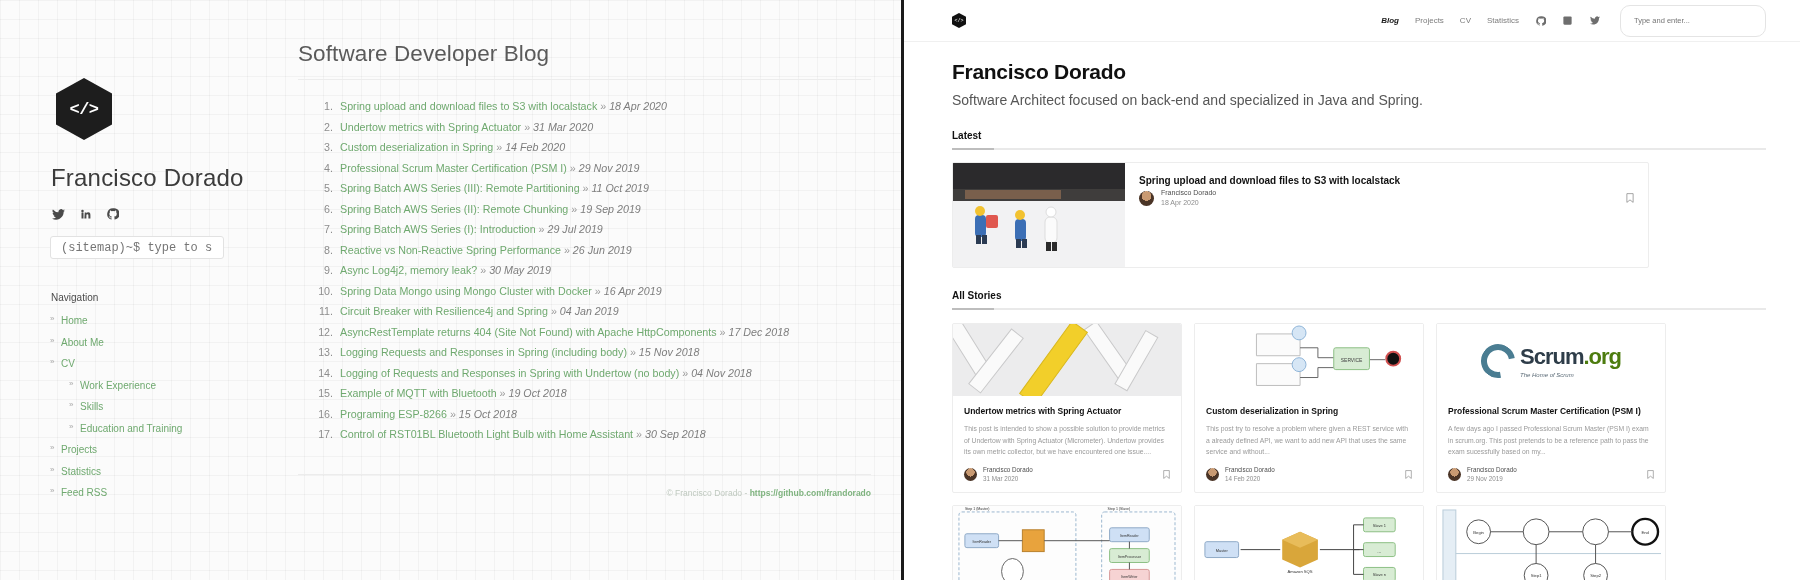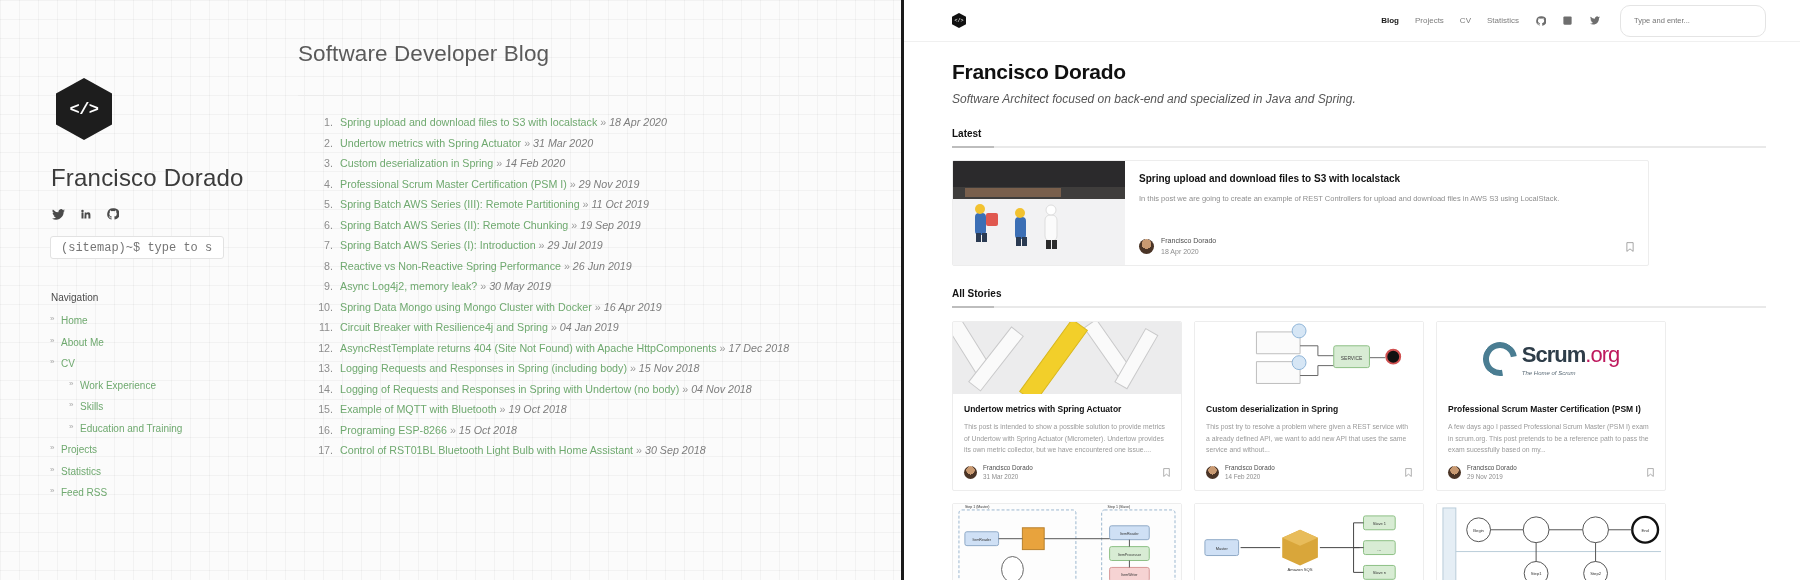--- a/index.html
+++ b/index.html
@@ -87,21 +87,21 @@
     content: "»"; position: absolute; left: 0; top: -1px;
     color: #a8a8a8; font-size: 8px;
   }
   .nav-list li.sub { padding-left: 30px; }
   .nav-list li.sub::before { left: 19px; }
 
   
   .blog-main { flex: 1; padding: 26px 30px 0 33px; }
   .blog-title {
     font-size: 22.5px; color: #5a5a5a; font-weight: 400;
-    padding-bottom: 28px;
+    padding-bottom: 12px;
     border-bottom: 1px solid #ececec;
     letter-spacing: .1px;
   }
   .post-list { margin: 20px 0 0 0; padding: 0 0 0 38px; }
   .post-list li {
     color: #8d8d8d; font-size: 10.7px;
     margin-bottom: 8.5px; padding-left: 4px;
   }
   .post-list li a { color: #6fa96f; text-decoration: none; }
   .post-list li .sep { color: #9a9a9a; }
@@ -128,36 +128,36 @@
     border-bottom: 1px solid #f0f0f0;
   }
   .rp-logo {
     width: 14px; height: 15px; background: #111;
     clip-path: polygon(50% 0%, 100% 25%, 100% 75%, 50% 100%, 0% 75%, 0% 25%);
     display:flex; align-items:center; justify-content:center;
     color:#fff; font-size:5px; font-family:"Liberation Mono", monospace;
   }
   .rp-nav { margin-left: auto; display: flex; align-items: center; gap: 16px; }
   .rp-nav .nav-link { font-size: 8px; color: #7d7d7d; }
-  .rp-nav .nav-link.active { color: #1a1a1a; font-weight: 700; }
+  .rp-nav .nav-link.active { color: #1a1a1a; font-weight: 700; font-style: italic; }
   .rp-nav .nav-ico { width: 11px; height: 11px; display:flex; align-items:center; justify-content:center; }
   .rp-nav .nav-ico svg { display:block; fill:#6e6e6e; }
   .rp-search {
     width: 146px; height: 32px; border: 1px solid #e4e4e4;
     border-radius: 10px; display: flex; align-items: center; padding: 0 11px;
     margin-left: 4px;
   }
   .rp-search input {
     border: 0; outline: 0; width: 100%; background: transparent;
     font-size: 7.5px; color: #a8a8a8;
     font-family: "Liberation Sans", sans-serif;
   }
   .rp-body { padding: 18px 34px 0 48px; }
   .rp-title { font-size: 21px; font-weight: 700; color: #101010; letter-spacing: -.3px; }
-  .rp-sub { font-size: 12px; color: #565656; margin-top: 8px; font-style: italic; }
+  .rp-sub { font-size: 14px; color: #565656; margin-top: 8px; }
   .sec-head {
     font-size: 10px; font-weight: 700; color: #111;
     margin: 22px 0 0 0; padding-bottom: 7px;
   }
   .sec-rule { height: 2px; background: #e9e9e9; width: 100%; position: relative; }
   .sec-rule::before { content:""; position:absolute; left:0; top:0; width:42px; height:2px; background:#bdbdbd; }
 
   
   .latest-card {
     margin-top: 12px; display: flex; width: 697px;
@@ -196,21 +196,21 @@
   .story-meta { display: flex; align-items: center; gap: 6px; margin-top: 7px; }
   .story-meta .avatar { width: 13px; height: 13px; flex: 0 0 13px; }
   .story-meta .meta-text { font-size: 6.3px; }
 
   
   .art { position: absolute; inset: 0; }
   .scrum-thumb { display:flex; align-items:center; justify-content:center; gap:5px; background:#fff; }
   .scrum-ring { width: 34px; height: 34px; border-radius: 50%;
     border: 6px solid #4a7d92; border-right-color: transparent; transform: rotate(35deg); }
   .scrum-word { font-size: 22px; font-weight: 700; color: #2e3d49; letter-spacing: -1px; }
-  .scrum-word .dot { font-weight: 400; color: #be185d; }
+  .scrum-word .dot { font-weight: 700; color: #4d7c0f; }
   .scrum-tag { font-size: 6px; color: #5a6a76; font-style: italic; margin-top: 2px; }
 </style>
 </head>
 <body>
 
 <div class="screen">
 
   <div class="left-panel">
     <div class="grid-bg"></div>
     <div class="left-inner">
@@ -272,20 +272,23 @@
             <li><a href="#">Async Log4j2, memory leak?</a><span class="sep"> » </span><span class="pdate">30 May 2019</span></li>
             <li><a href="#">Spring Data Mongo using Mongo Cluster with Docker</a><span class="sep"> » </span><span class="pdate">16 Apr 2019</span></li>
             <li><a href="#">Circuit Breaker with Resilience4j and Spring</a><span class="sep"> » </span><span class="pdate">04 Jan 2019</span></li>
             <li><a href="#">AsyncRestTemplate returns 404 (Site Not Found) with Apache HttpComponents</a><span class="sep"> » </span><span class="pdate">17 Dec 2018</span></li>
             <li><a href="#">Logging Requests and Responses in Spring (including body)</a><span class="sep"> » </span><span class="pdate">15 Nov 2018</span></li>
             <li><a href="#">Logging of Requests and Responses in Spring with Undertow (no body)</a><span class="sep"> » </span><span class="pdate">04 Nov 2018</span></li>
             <li><a href="#">Example of MQTT with Bluetooth</a><span class="sep"> » </span><span class="pdate">19 Oct 2018</span></li>
             <li><a href="#">Programing ESP-8266</a><span class="sep"> » </span><span class="pdate">15 Oct 2018</span></li>
             <li><a href="#">Control of RST01BL Bluetooth Light Bulb with Home Assistant</a><span class="sep"> » </span><span class="pdate">30 Sep 2018</span></li>
           </ol>
+        <div class="blog-footer">
+          <span>© Francisco Dorado - </span><a href="#">https://github.com/frandorado</a>
+        </div>
       </main>
 
     </div>
   </div>
 
   <div class="divider"></div>
 
   <div class="right-panel">
 
     <div class="rp-header">
@@ -346,21 +349,20 @@
             <g>
               <rect x="92" y="54" width="12" height="26" rx="5" fill="#fbfbfb" stroke="#ddd"></rect>
               <circle cx="98" cy="49" r="5" fill="#fff" stroke="#ddd"></circle>
               <rect x="93" y="79" width="5" height="9" fill="#2b2b2b"></rect>
               <rect x="99" y="79" width="5" height="9" fill="#2b2b2b"></rect>
             </g>
           </svg>
         </div>
         <div class="latest-body">
           <div class="card-title">Spring upload and download files to S3 with localstack</div>
-          <div class="card-excerpt">In this post we are going to create an example of REST Controllers for upload and download files in AWS S3 using LocalStack.</div>
           <div class="card-meta">
             <div class="avatar"></div>
             <div class="meta-text">
               <div>Francisco Dorado</div>
               <div class="mdate">18 Apr 2020</div>
             </div>
             <span class="bookmark">
               <svg width="8" height="10" viewBox="0 0 12 16">
                   <path d="M1 1h10v14l-5-4-5 4z"></path>
                 </svg>

